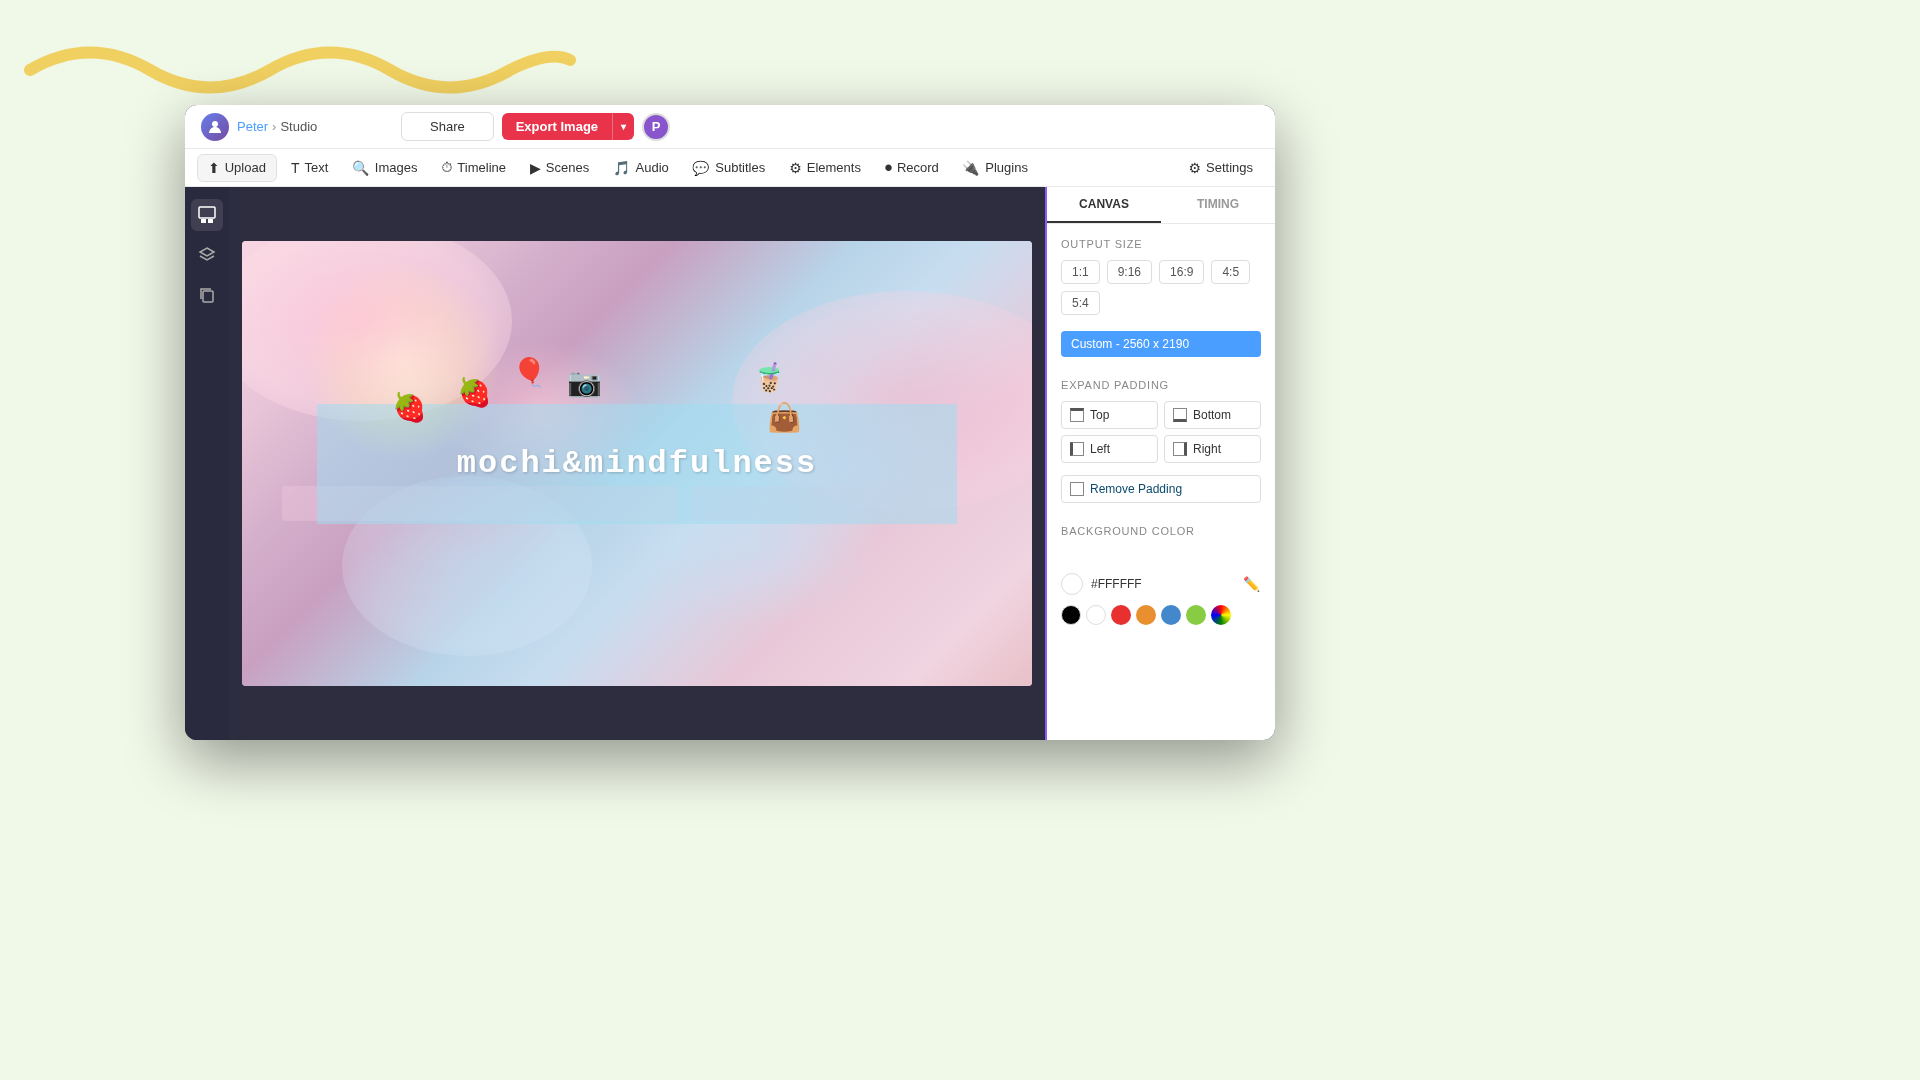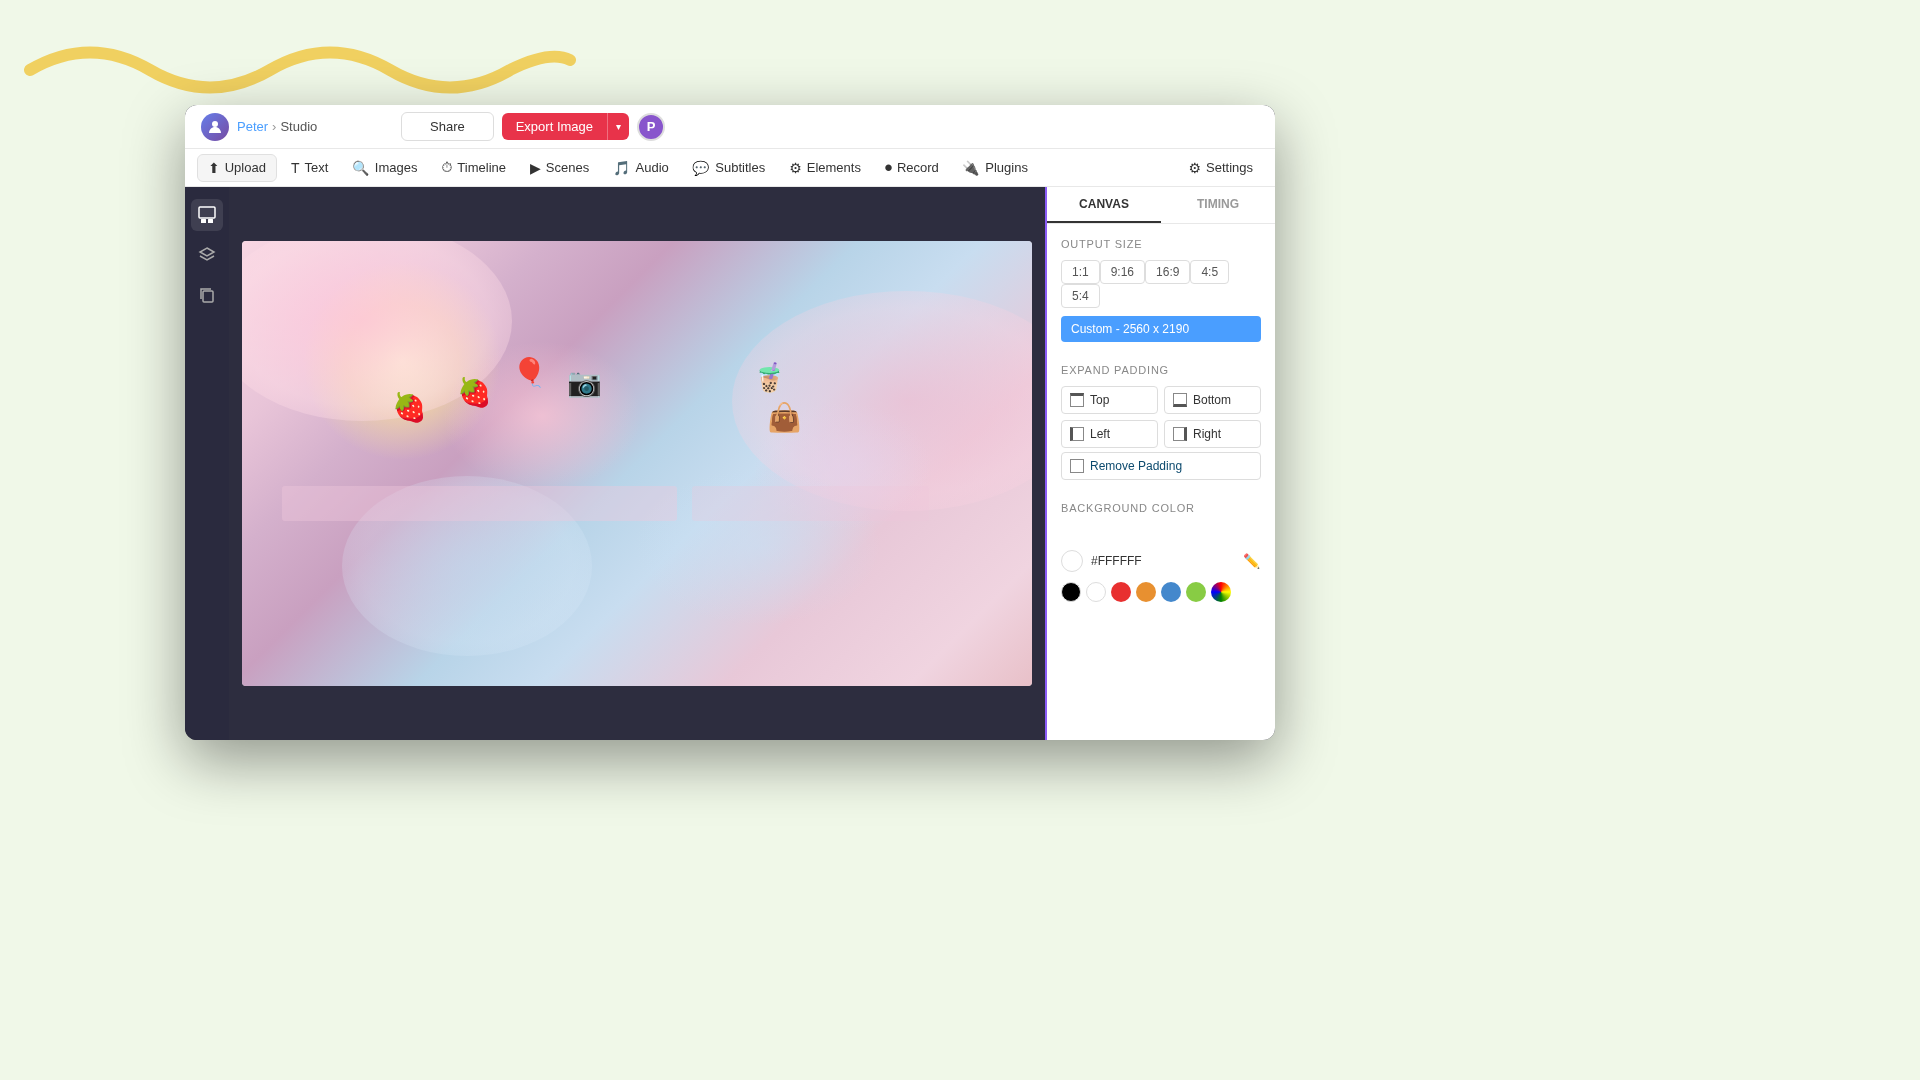--- a/index.html
+++ b/index.html
@@ -107,21 +107,21 @@
       cursor: pointer;
       color: #333;
     }
     .btn-export {
       display: flex;
       align-items: center;
       background: #e8334a;
       color: white;
       border-radius: 6px;
       font-size: 13px;
-      font-weight: 400;
+      font-weight: 700;
       cursor: pointer;
       overflow: hidden;
     }
     .btn-export-main {
       padding: 6px 14px;
       border-right: 1px solid rgba(255,255,255,0.3);
     }
     .btn-export-arrow {
       padding: 6px 8px;
       font-size: 10px;
@@ -342,23 +342,23 @@
       font-weight: 400;
       color: #888;
       letter-spacing: 0.8px;
       text-transform: uppercase;
       margin-bottom: 10px;
     }
 
     
     .size-buttons {
       display: flex;
-      gap: 0;
+      gap: 7px;
       flex-wrap: wrap;
-      margin-bottom: 8px;
+      margin-bottom: 16px;
     }
     .size-btn {
       padding: 4px 10px;
       border: 1px solid #ddd;
       border-radius: 4px;
       font-size: 12px;
       color: #555;
       cursor: pointer;
       background: white;
     }
@@ -372,21 +372,21 @@
       border: none;
       cursor: pointer;
       text-align: left;
     }
 
     
     .padding-grid {
       display: grid;
       grid-template-columns: 1fr 1fr;
       gap: 6px;
-      margin-bottom: 4px;
+      margin-bottom: 12px;
     }
     .padding-btn {
       display: flex;
       align-items: center;
       gap: 6px;
       padding: 6px 8px;
       border: 1px solid #ddd;
       border-radius: 4px;
       font-size: 12px;
       color: #333;
@@ -579,20 +579,23 @@
             <div class="cloud3"></div>
 
             <div style="position:absolute; width:200px; height:150px; background:radial-gradient(ellipse, rgba(255,200,215,0.7) 0%, transparent 70%); top:100px; left:200px; border-radius:50%;"></div>
             <div style="position:absolute; width:180px; height:130px; background:radial-gradient(ellipse, rgba(230,210,235,0.6) 0%, transparent 70%); top:160px; right:100px; border-radius:50%;"></div>
             <div style="position:absolute; width:250px; height:160px; background:radial-gradient(ellipse, rgba(200,225,245,0.5) 0%, transparent 70%); bottom:60px; right:150px; border-radius:50%;"></div>
           </div>
 
           <div style="position:absolute; top:55%; left:5%; width:50%; height:35px; background:rgba(240,200,220,0.4); border-radius:3px;"></div>
           <div style="position:absolute; top:55%; left:57%; width:30%; height:35px; background:rgba(240,200,220,0.3); border-radius:3px;"></div>
 
+          <div class="canvas-banner">
+            <div class="canvas-title">mochi&amp;mindfulness</div>
+          </div>
 
           <div class="canvas-sticker" style="top: 150px; left: 150px;">🍓</div>
           <div class="canvas-sticker" style="top: 135px; left: 215px;">🍓</div>
           <div class="canvas-sticker" style="top: 115px; left: 270px;">🎈</div>
           <div class="canvas-sticker" style="top: 125px; left: 325px;">📷</div>
           <div class="canvas-sticker" style="top: 120px; left: 510px;">🧋</div>
           <div class="canvas-sticker" style="top: 160px; left: 525px;">👜</div>
         </div>
       </div>
     </div>

